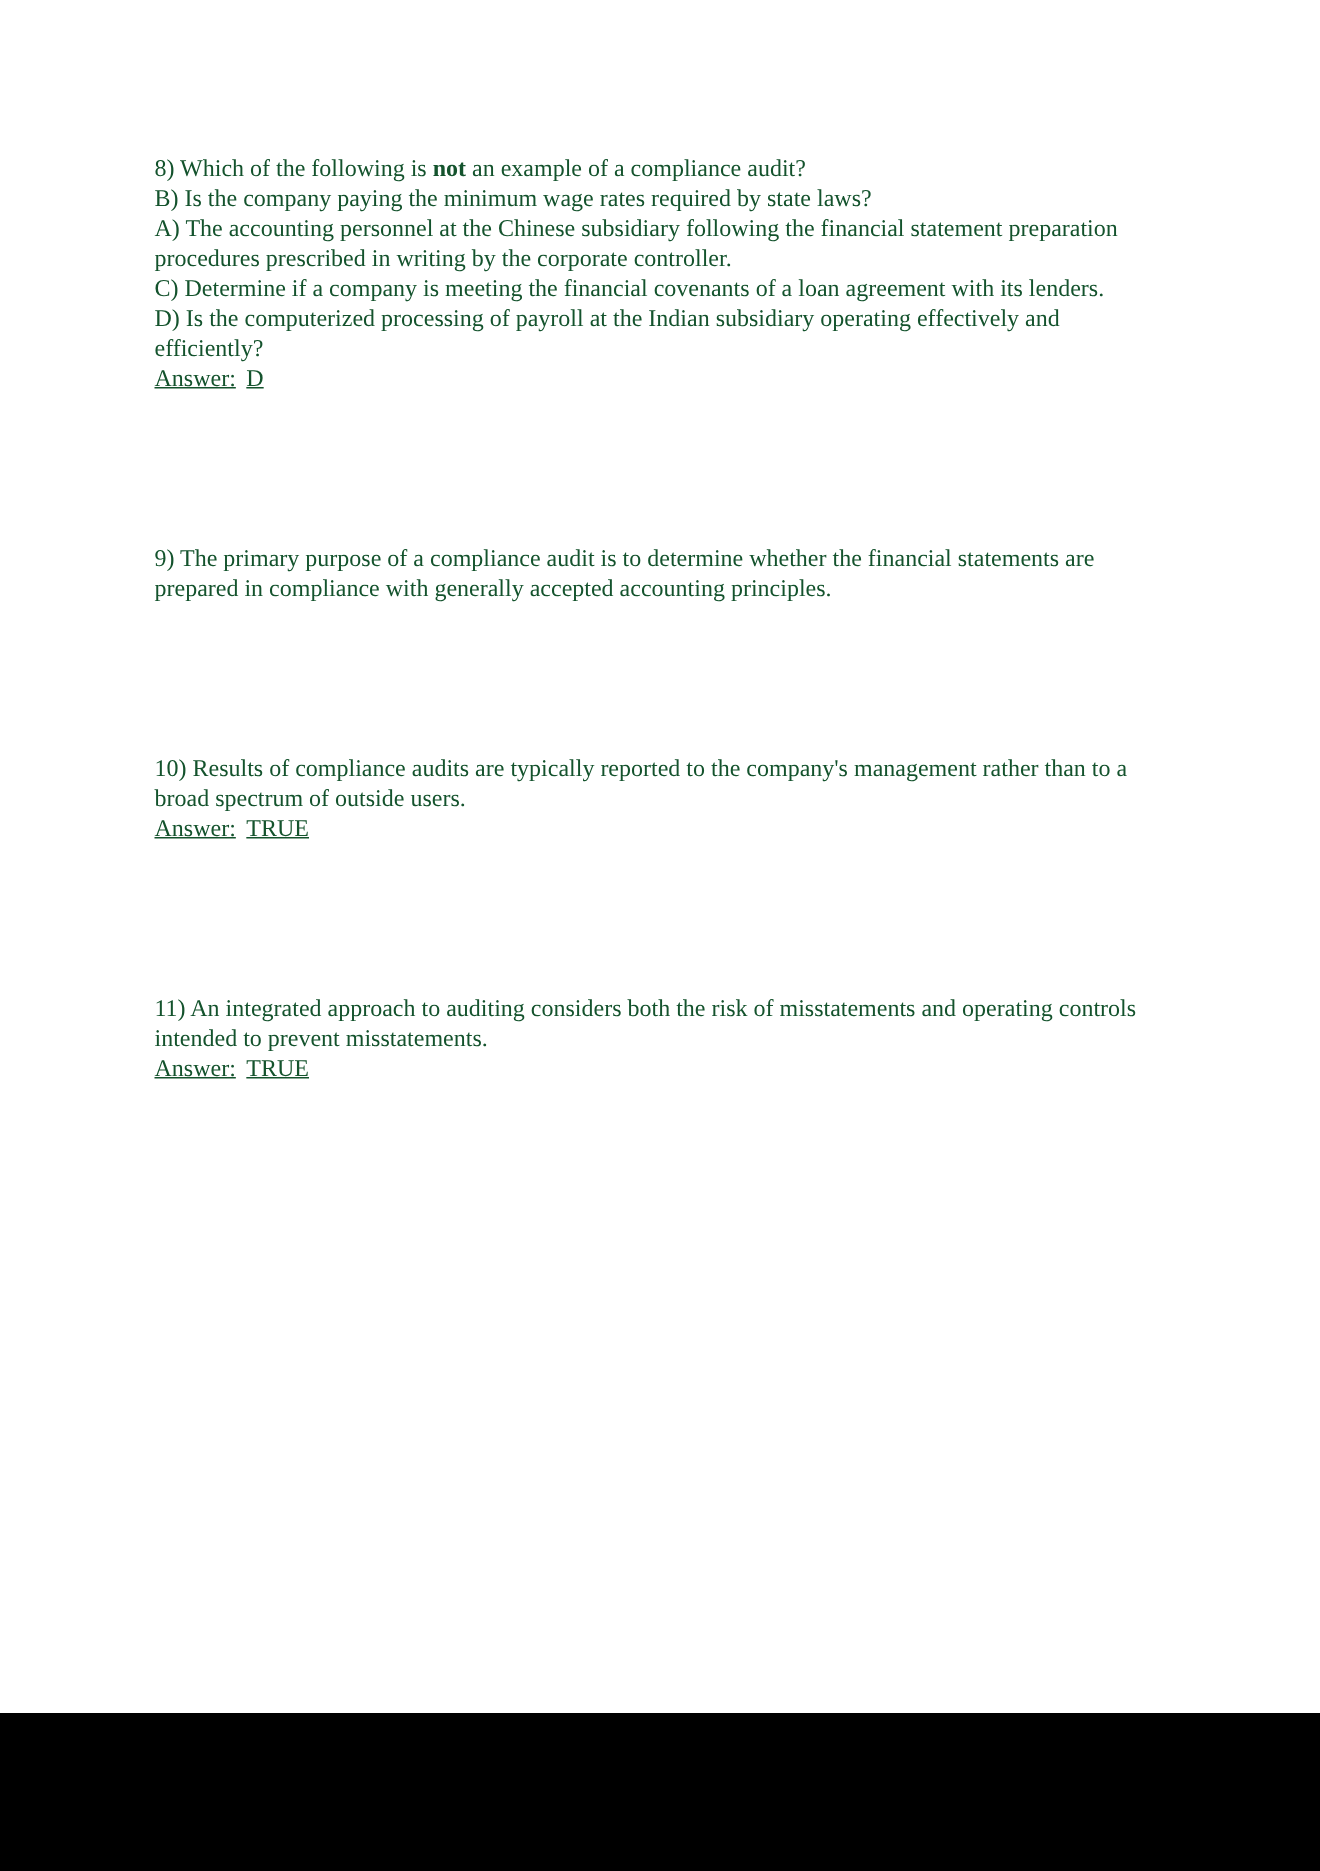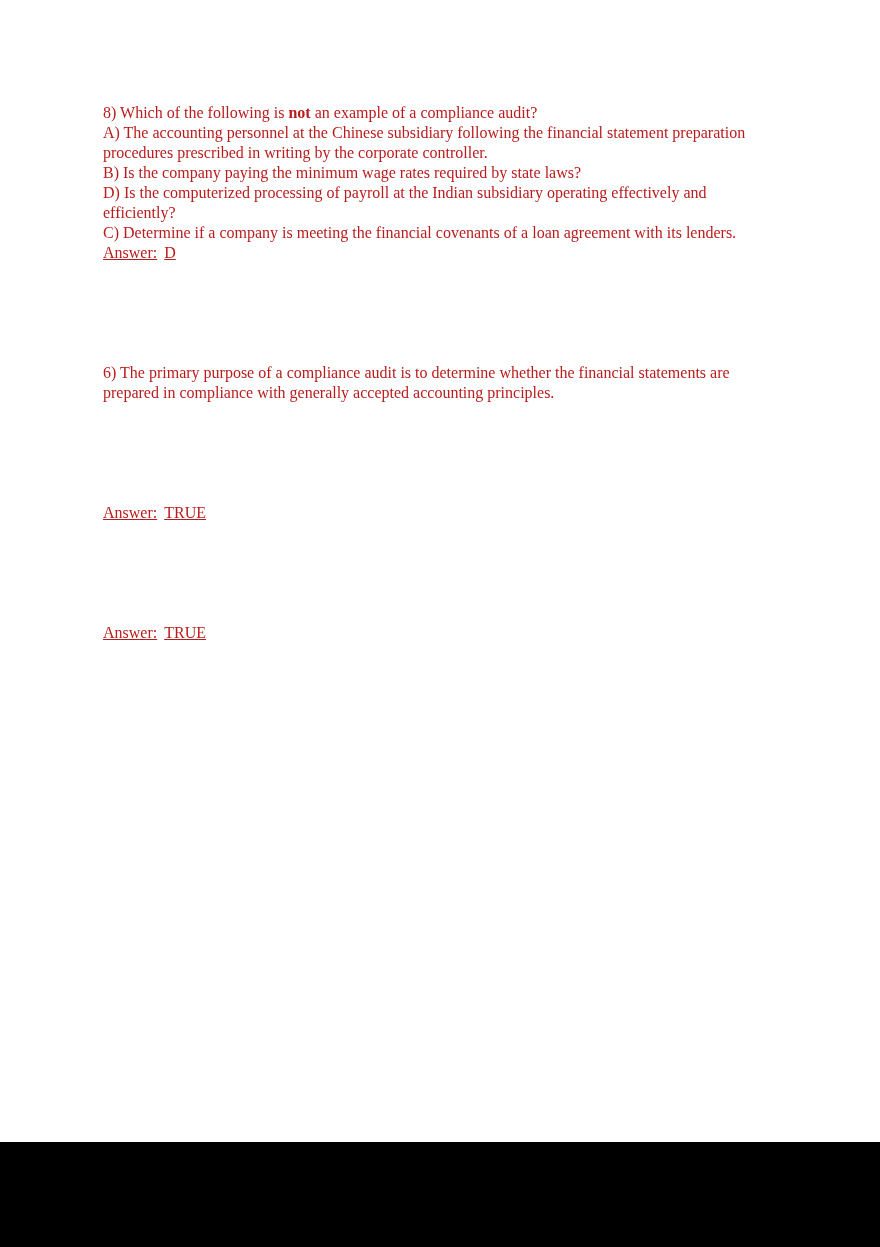--- a/index.html
+++ b/index.html
@@ -45,40 +45,42 @@
     position: absolute;
     left: 0;
     bottom: 0;
     width: 880px;
     height: 105px;
   }
 </style>
 </head>
 <body>
 
-<div class="page" style="background: rgb(255, 255, 255); color: #b91c1c;">
+<div class="page" style="background: rgb(255, 255, 255); color: #14532d;">
   <div class="content">
 
     <section class="question">
       <p class="q-text"><span>8) Which of the following is </span><strong>not</strong><span> an example of a compliance audit?</span></p>
+      <p class="q-text">B) Is the company paying the minimum wage rates required by state laws?</p>
       <p class="q-text">A) The accounting personnel at the Chinese subsidiary following the financial statement preparation procedures prescribed in writing by the corporate controller.</p>
-      <p class="q-text">B) Is the company paying the minimum wage rates required by state laws?</p>
+      <p class="q-text">C) Determine if a company is meeting the financial covenants of a loan agreement with its lenders.</p>
       <p class="q-text">D) Is the computerized processing of payroll at the Indian subsidiary operating effectively and efficiently?</p>
-      <p class="q-text">C) Determine if a company is meeting the financial covenants of a loan agreement with its lenders.</p>
       <p class="q-text answer-line"><span>Answer:</span><span class="answer-value">D</span></p>
     </section>
 
     <section class="question">
-      <p class="q-text">6) The primary purpose of a compliance audit is to determine whether the financial statements are prepared in compliance with generally accepted accounting principles.</p>
+      <p class="q-text">9) The primary purpose of a compliance audit is to determine whether the financial statements are prepared in compliance with generally accepted accounting principles.</p>
     </section>
 
     <section class="question">
+      <p class="q-text">10) Results of compliance audits are typically reported to the company's management rather than to a broad spectrum of outside users.</p>
       <p class="q-text answer-line"><span>Answer:</span><span class="answer-value">TRUE</span></p>
     </section>
 
     <section class="question">
+      <p class="q-text">11) An integrated approach to auditing considers both the risk of misstatements and operating controls intended to prevent misstatements.</p>
       <p class="q-text answer-line"><span>Answer:</span><span class="answer-value">TRUE</span></p>
     </section>
 
   </div>
 
   <div class="letterbox" style="background: rgb(0, 0, 0);"></div>
 </div>
 
 </body></html>

